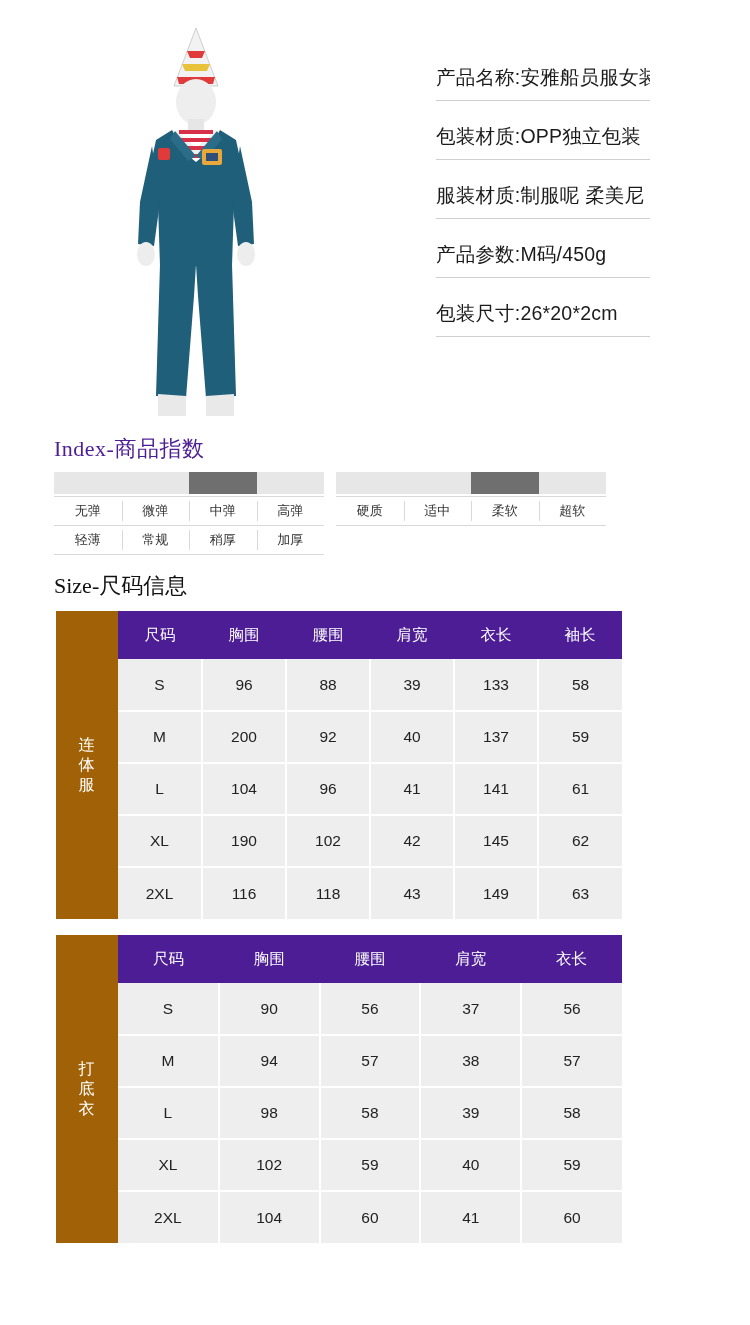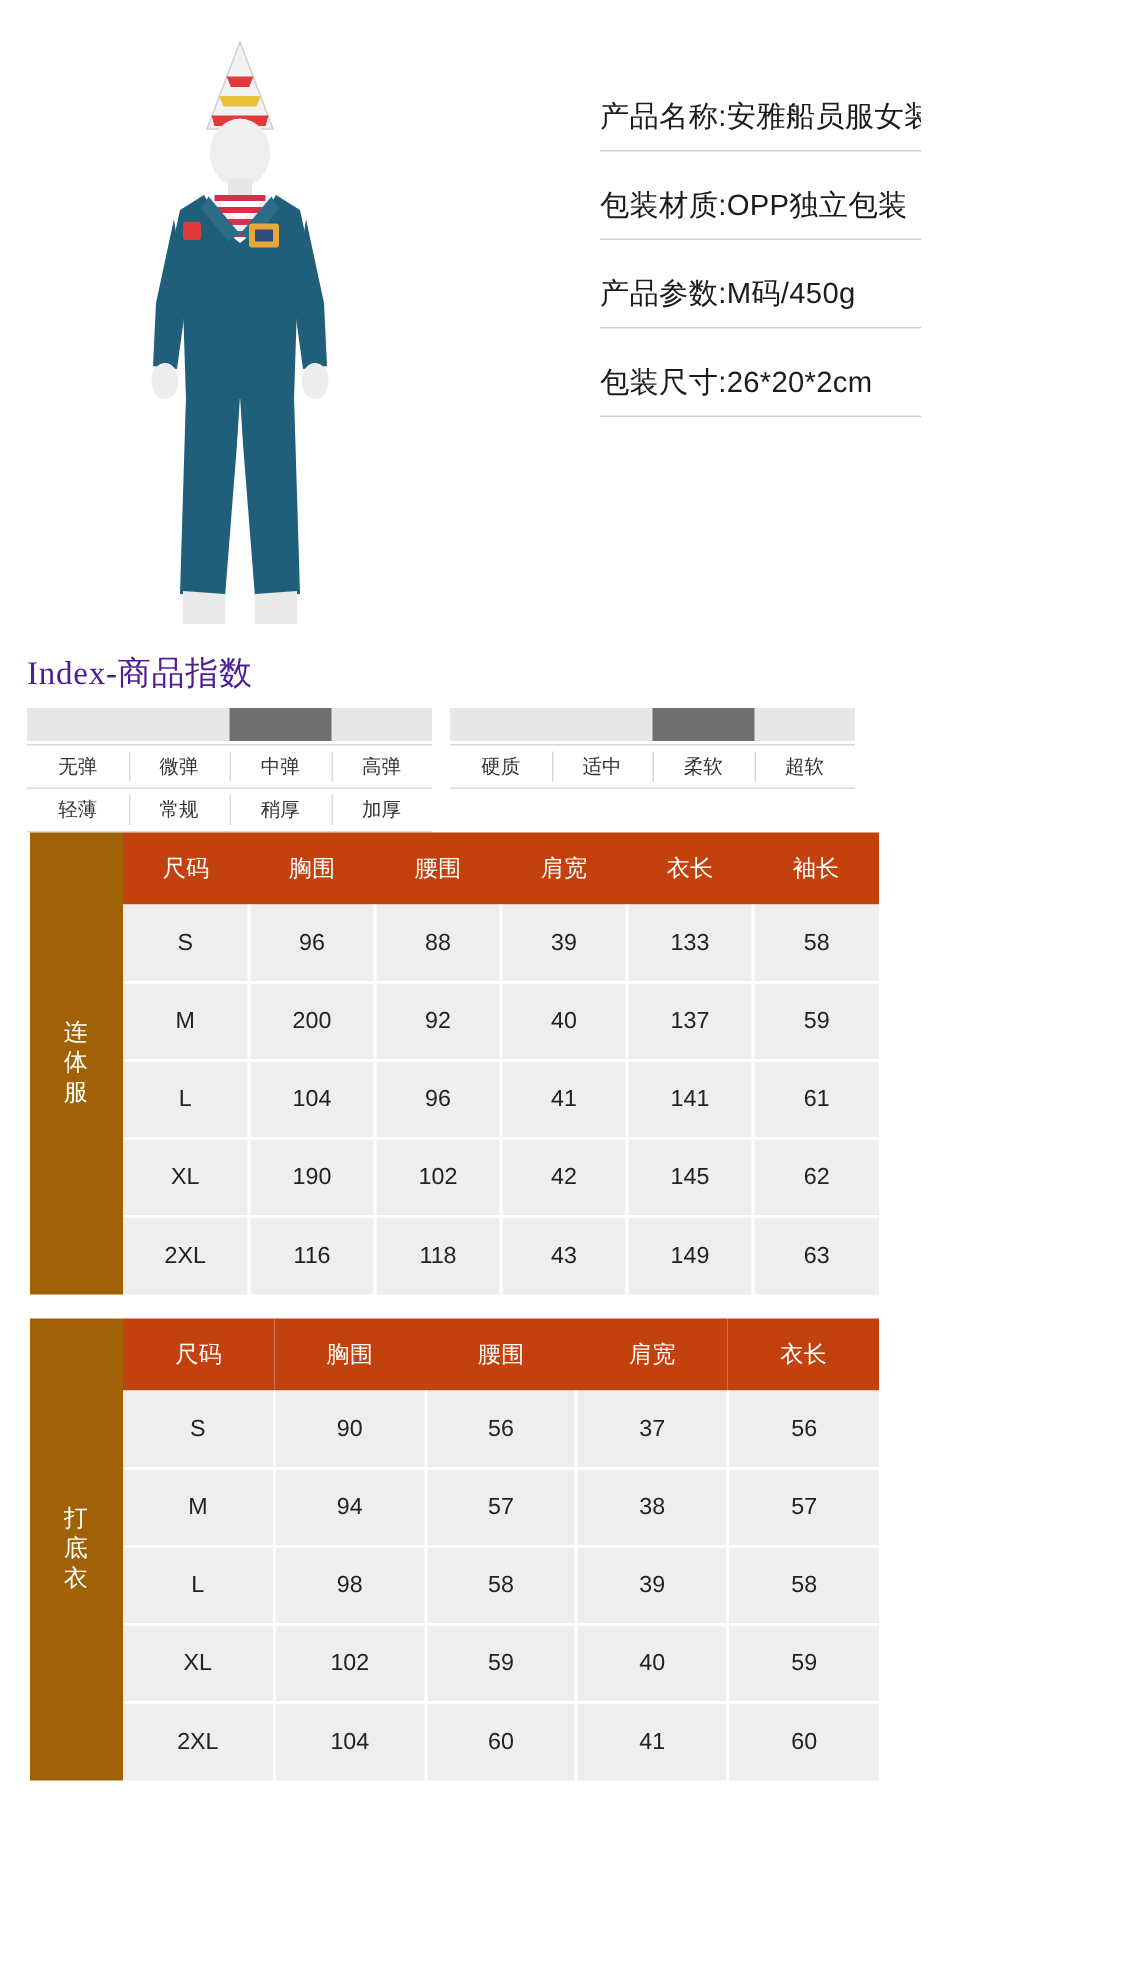--- a/index.html
+++ b/index.html
@@ -7,20 +7,21 @@
     margin: 0; padding: 0;
     background: #ffffff;
     font-family: "Liberation Sans", "DejaVu Sans", sans-serif;
   }
   .page {
     width: 614px;
     height: 1325px;
     position: relative;
     background: #fff;
     overflow: hidden;
+    margin-left: 36px;
   }
 
   
   .top {
     display: flex;
     height: 430px;
     padding-top: 6px;
   }
   .product-photo {
     width: 390px;
@@ -112,21 +113,21 @@
     line-height: 1.25;
     letter-spacing: 1px;
   }
   .row-label span { display: block; width: 20px; }
   table.size {
     border-collapse: collapse;
     flex: 1;
     table-layout: fixed;
   }
   table.size th {
-    background: #c2410c;
+    background: #4c1d95;
     color: #fff;
     font-weight: normal;
     font-size: 15.5px;
     height: 48px;
   }
   table.size td {
     background: #eeeeee;
     color: #222;
     font-size: 15.5px;
     height: 52px;
@@ -184,20 +185,21 @@
         <path d="M196 258 L200 390 L170 392 L162 290 L160 258 Z" fill="#1f5f7a"></path>
 
         <path d="M122 388 L150 390 L150 410 L122 410 Z" fill="#e9e9e9"></path>
         <path d="M170 390 L198 388 L198 410 L170 410 Z" fill="#e9e9e9"></path>
       </svg>
     </div>
 
     <div class="specs">
       <div class="spec-row">产品名称:安雅船员服女装</div>
       <div class="spec-row">包装材质:OPP独立包装</div>
+      <div class="spec-row">服装材质:制服呢 柔美尼</div>
       <div class="spec-row">产品参数:M码/450g</div>
       <div class="spec-row">包装尺寸:26*20*2cm</div>
     </div>
   </div>
 
   <div class="section-title">Index-商品指数</div>
 
   <div class="index-wrap">
 
     <div class="index-block">
@@ -230,20 +232,21 @@
       </div>
       <div class="scale-row">
         <div class="scale-cell">硬质</div>
         <div class="scale-cell">适中</div>
         <div class="scale-cell">柔软</div>
         <div class="scale-cell">超软</div>
       </div>
     </div>
   </div>
 
+  <div class="size-title">Size-尺码信息</div>
 
   <div class="table-wrap">
     <div class="row-label">
       <span>连体服</span>
     </div>
     <table class="size">
       <thead>
         <tr>
           <th>尺码</th>
           <th>胸围</th>

